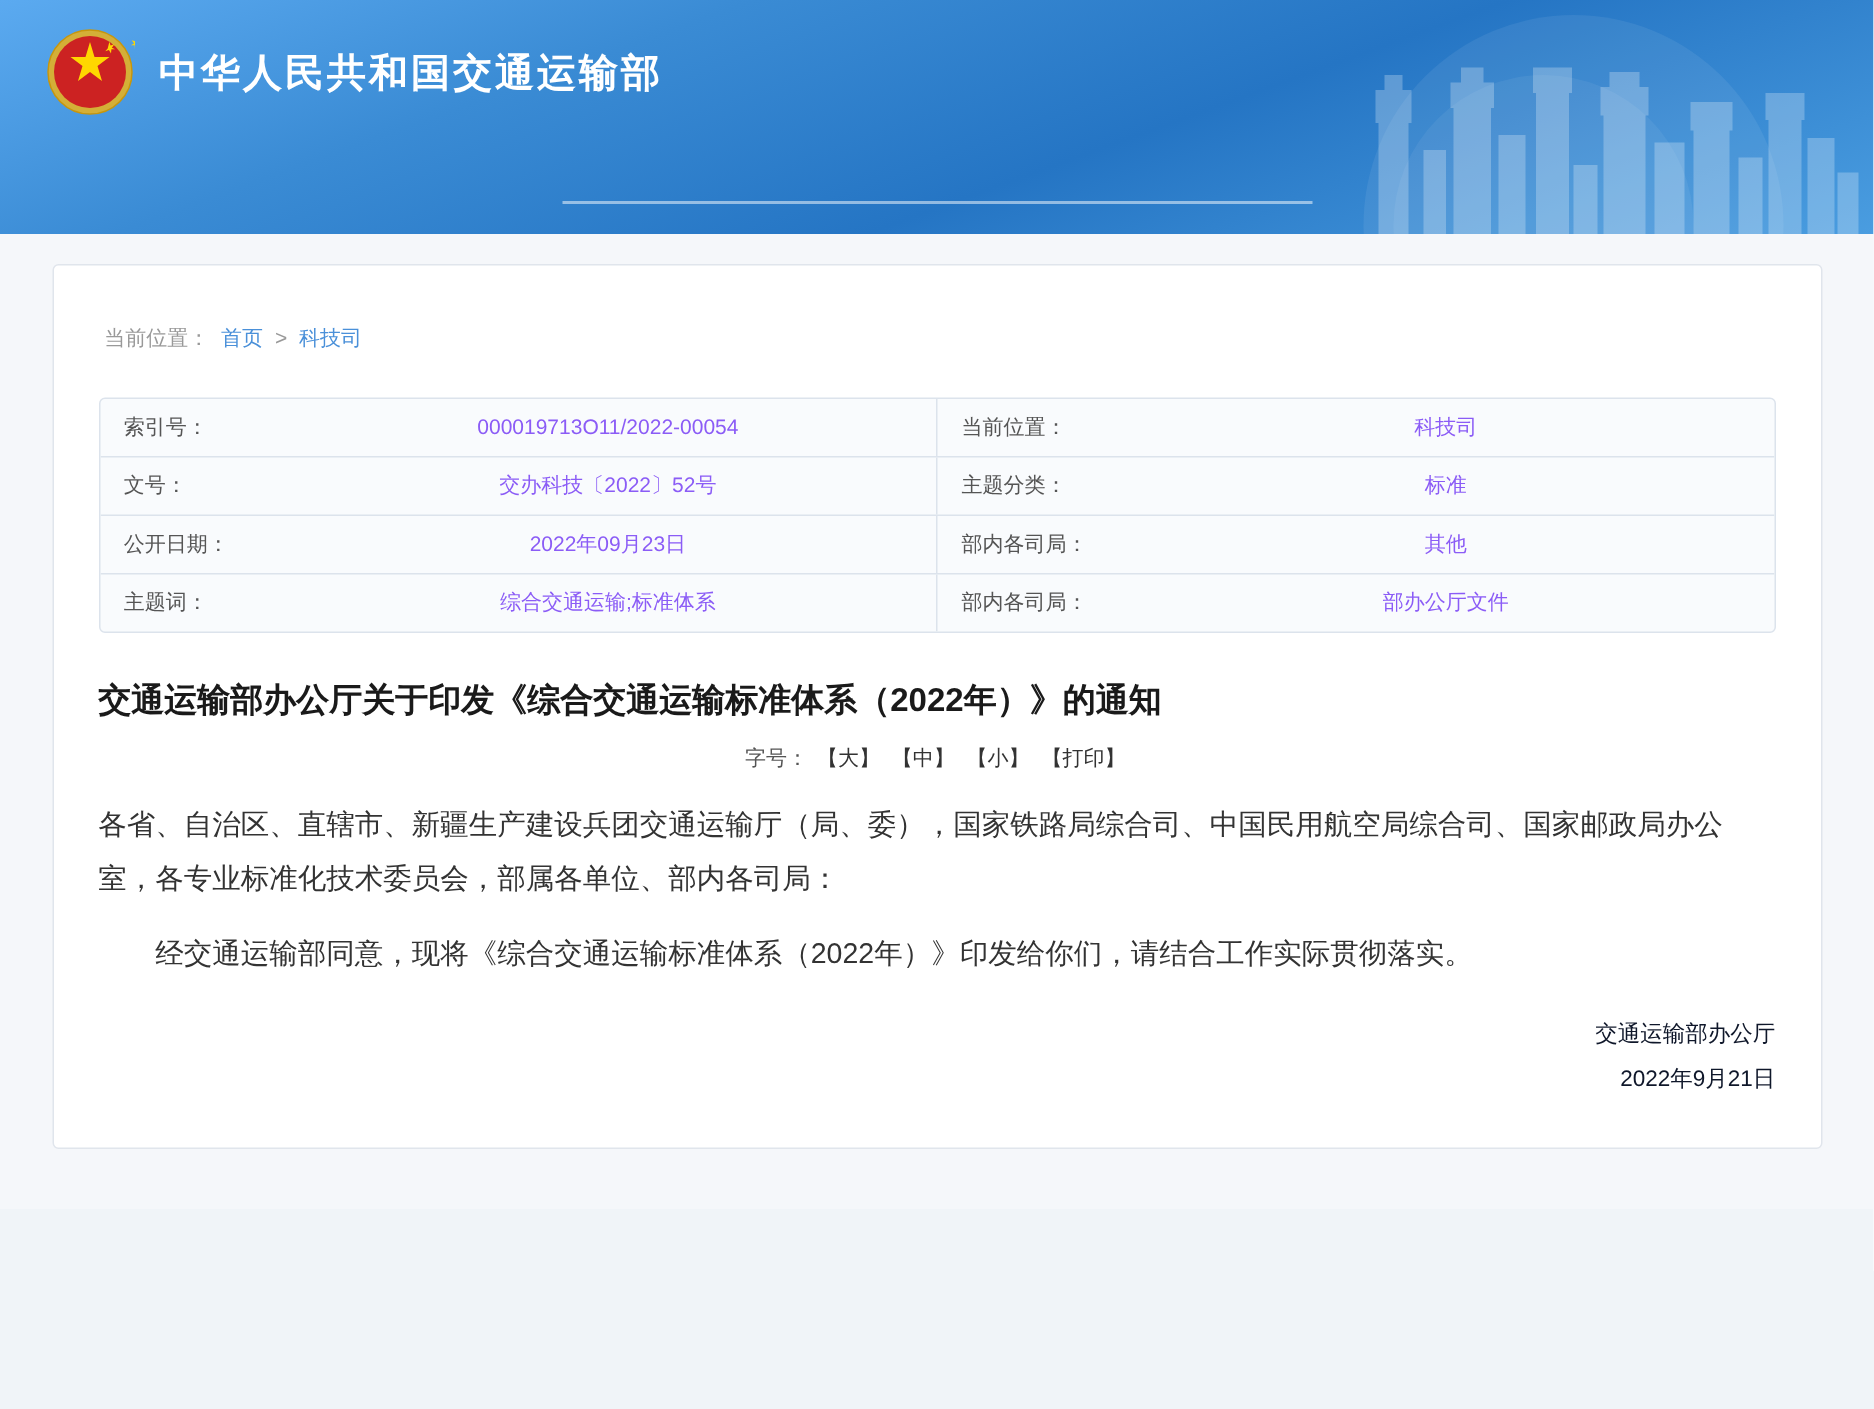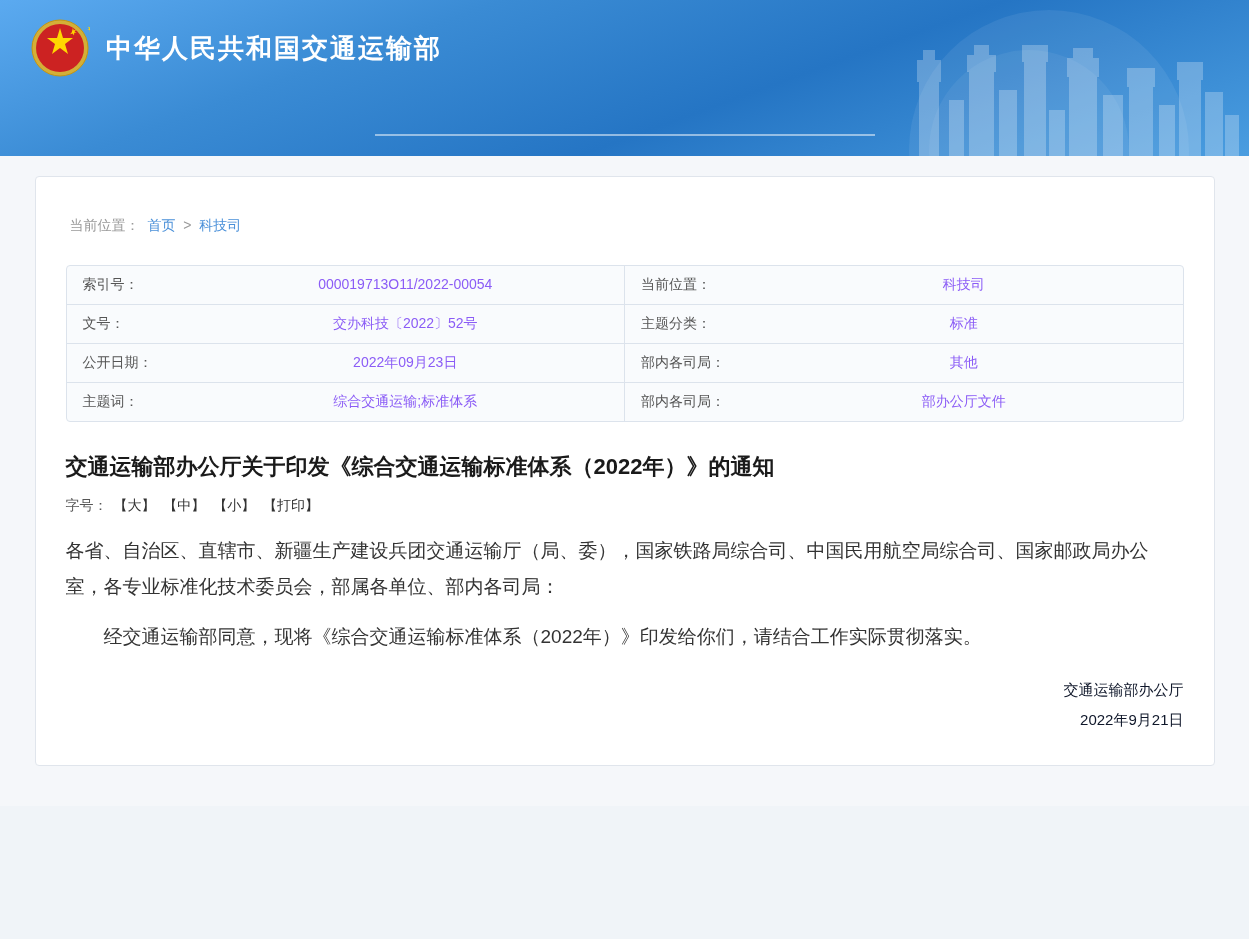--- a/index.html
+++ b/index.html
@@ -173,21 +173,21 @@
     
     .article-title {
       font-size: 22px;
       font-weight: bold;
       color: #1a1a1a;
       line-height: 1.5;
       margin-bottom: 14px;
     }
 
     .font-controls {
-      text-align: left;
+      text-align: center;
       font-size: 14px;
       color: #555;
       margin-bottom: 18px;
     }
 
     .font-controls a {
       color: #333;
       text-decoration: none;
       margin: 0 2px;
     }

